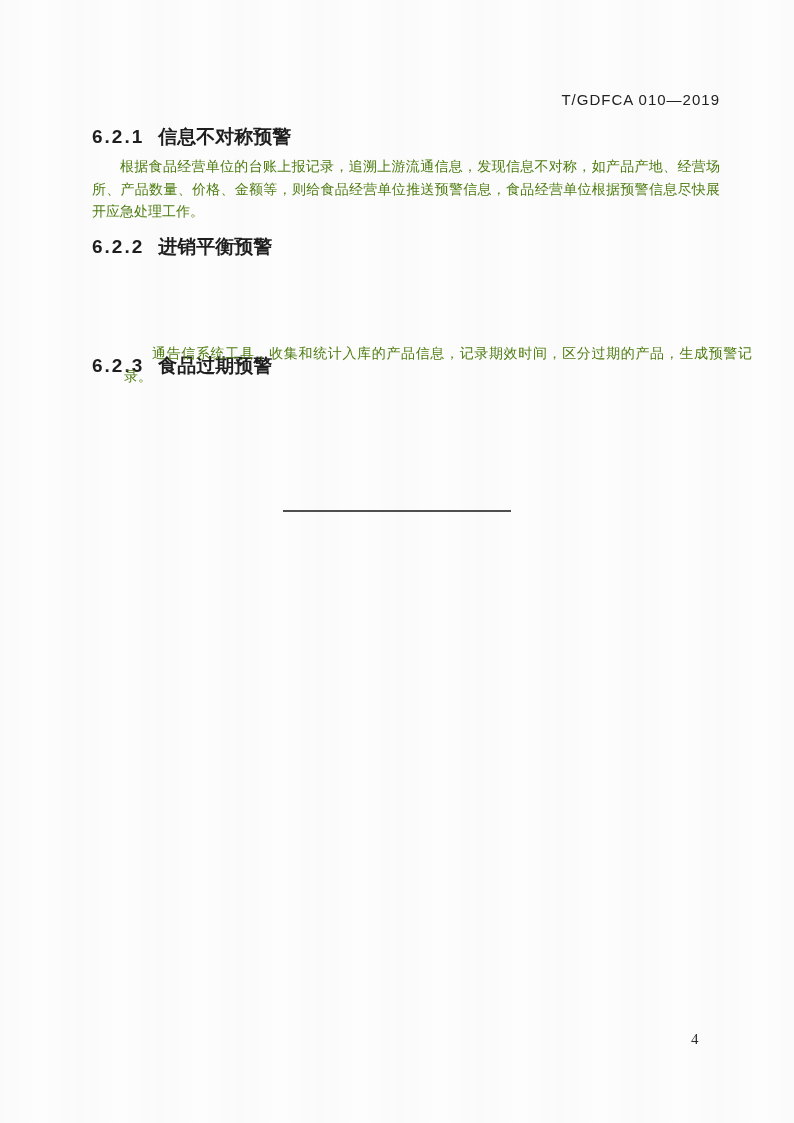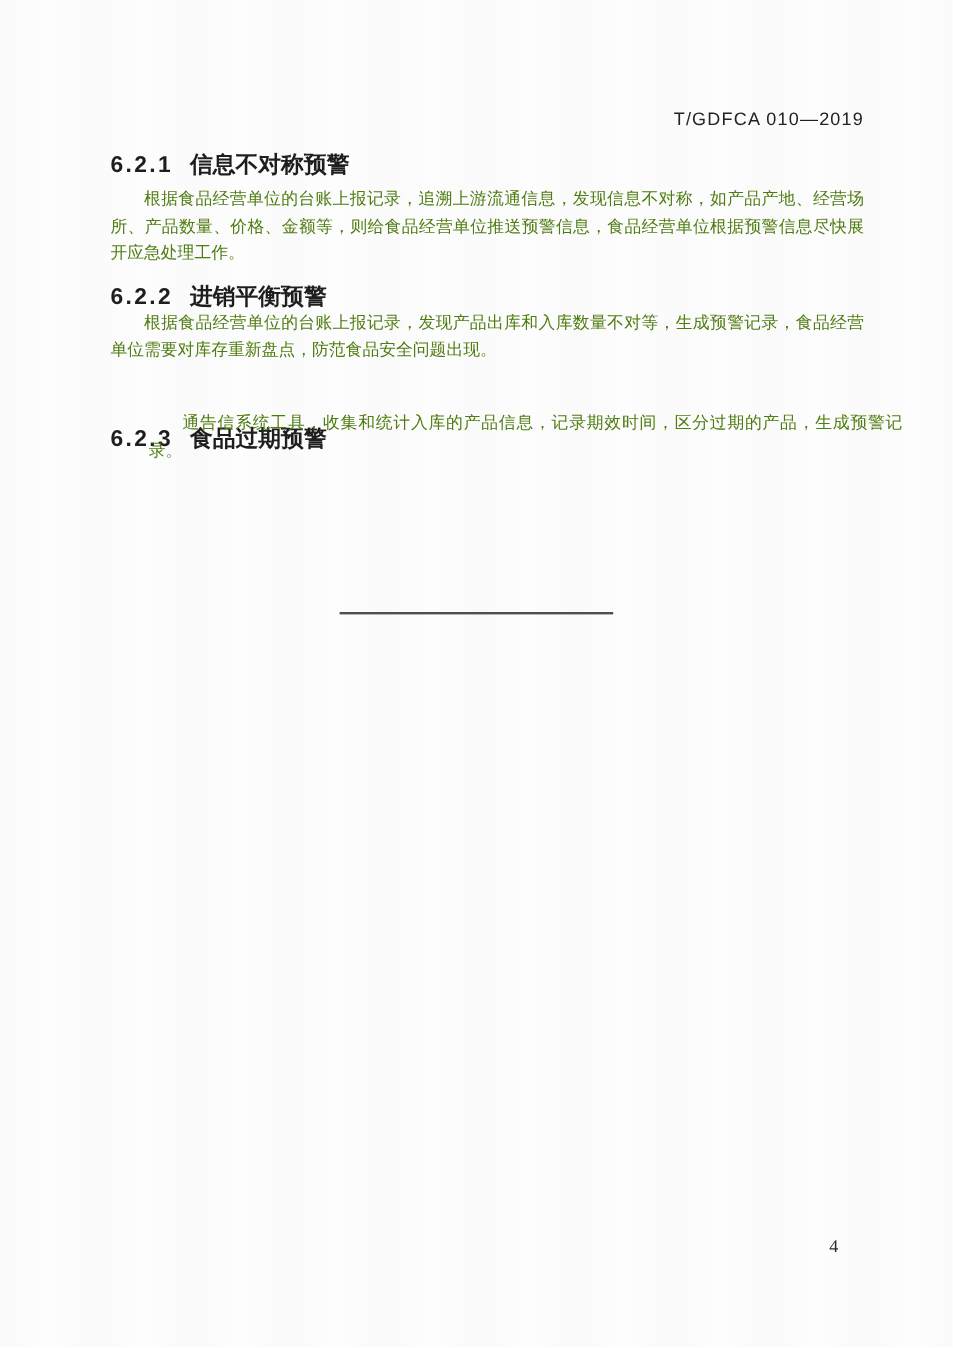--- a/index.html
+++ b/index.html
@@ -94,21 +94,20 @@
   <div class="doc-ref">T/GDFCA 010—2019</div>
 
   <div class="section-heading" id="h-621">
     <span class="sec-num">6.2.1</span><span>信息不对称预警</span>
   </div>
   <p class="body-para" id="p-621">根据食品经营单位的台账上报记录，追溯上游流通信息，发现信息不对称，如产品产地、经营场所、产品数量、价格、金额等，则给食品经营单位推送预警信息，食品经营单位根据预警信息尽快展开应急处理工作。</p>
 
   <div class="section-heading" id="h-622">
     <span class="sec-num">6.2.2</span><span>进销平衡预警</span>
   </div>
-  <p class="body-para" id="p-622">根据食品经营单位的台账上报记录，发现产品出库和入库数量不对等，生成预警记录，食品经营单位需要对库存重新盘点，防范食品安全问题出现。</p>
 
   <div class="section-heading" id="h-623">
     <span class="sec-num">6.2.3</span><span>食品过期预警</span>
   </div>
   <p class="body-para" id="p-623">通告信系统工具，收集和统计入库的产品信息，记录期效时间，区分过期的产品，生成预警记录。</p>
 
   <div class="mid-rule"></div>
 
   <div class="page-number">4</div>
 

